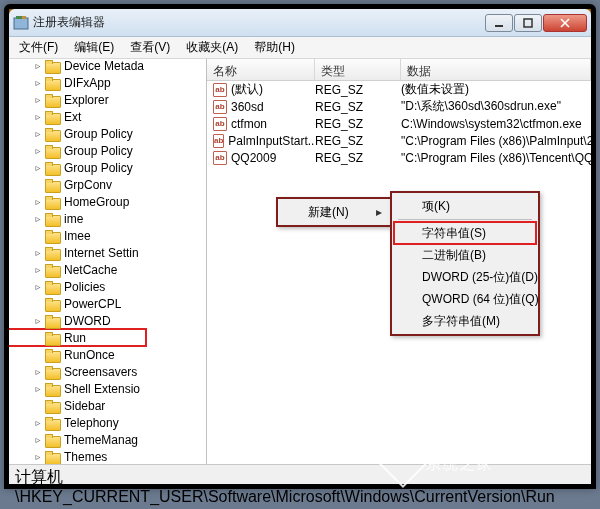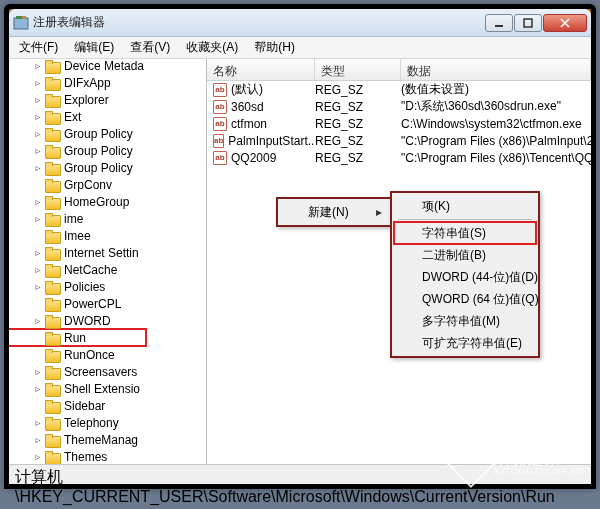--- a/index.html
+++ b/index.html
@@ -45,21 +45,21 @@
 
   .ctxmenu { position:absolute; background:#f0f0f0; border:2px solid #7f1d1d; box-shadow:2px 2px 4px rgba(0,0,0,0.25); padding:2px;}
   .ctxmenu .row { display:flex; align-items:center; height:22px; padding:0 22px 0 28px; position:relative; white-space:nowrap;}
   .ctxmenu .arrow::after { content:"▸"; position:absolute; right:6px; color:#333;}
   .ctxmenu.parent { left:276px; top:197px; width:116px;}
   .ctxmenu.sub { left:390px; top:191px; width:150px;}
   .ctxmenu .highlighted { outline:2px solid #e02020; outline-offset:-1px; }
 
   .watermark { position:absolute; right:8px; bottom:28px; display:flex; align-items:center; gap:6px; color:#fff; opacity:0.85; pointer-events:none;}
   .watermark .logo { width:34px; height:34px; border:2px solid #fff; transform:rotate(45deg);}
-  .watermark .txt { display:flex; flex-direction:column; line-height:1.1;}
+  .watermark .txt { display:flex; line-height:1.1;}
   .watermark .cn{font-size:15px; letter-spacing:2px;}
   .watermark .en{font-size:9px; letter-spacing:1px;}
 </style>
 </head>
 <body>
 
 <div class="window">
   <div class="titlebar">
     <span class="titlebar-icon">
       <svg viewBox="0 0 16 16">
@@ -291,30 +291,27 @@
       <span>项(K)</span>
     </div>
     <div style="height: 1px; background: rgb(192, 192, 192); margin: 2px 4px;"></div>
     <div class="row highlighted">
       <span>字符串值(S)</span>
     </div>
     <div class="row">
       <span>二进制值(B)</span>
     </div>
     <div class="row">
-      <span>DWORD (44-位)值(D)</span>
+      <span>DWORD (25-位)值(D)</span>
     </div>
     <div class="row">
       <span>QWORD (64 位)值(Q)</span>
     </div>
     <div class="row">
       <span>多字符串值(M)</span>
-    </div>
-    <div class="row">
-      <span>可扩充字符串值(E)</span>
     </div>
   </div>
 
 <div class="watermark">
   <div class="logo"></div>
   <div class="txt">
     <span class="cn">系统之家</span>
     <span class="en">XITONGZHIJIA.NET</span>
   </div>
 </div>

